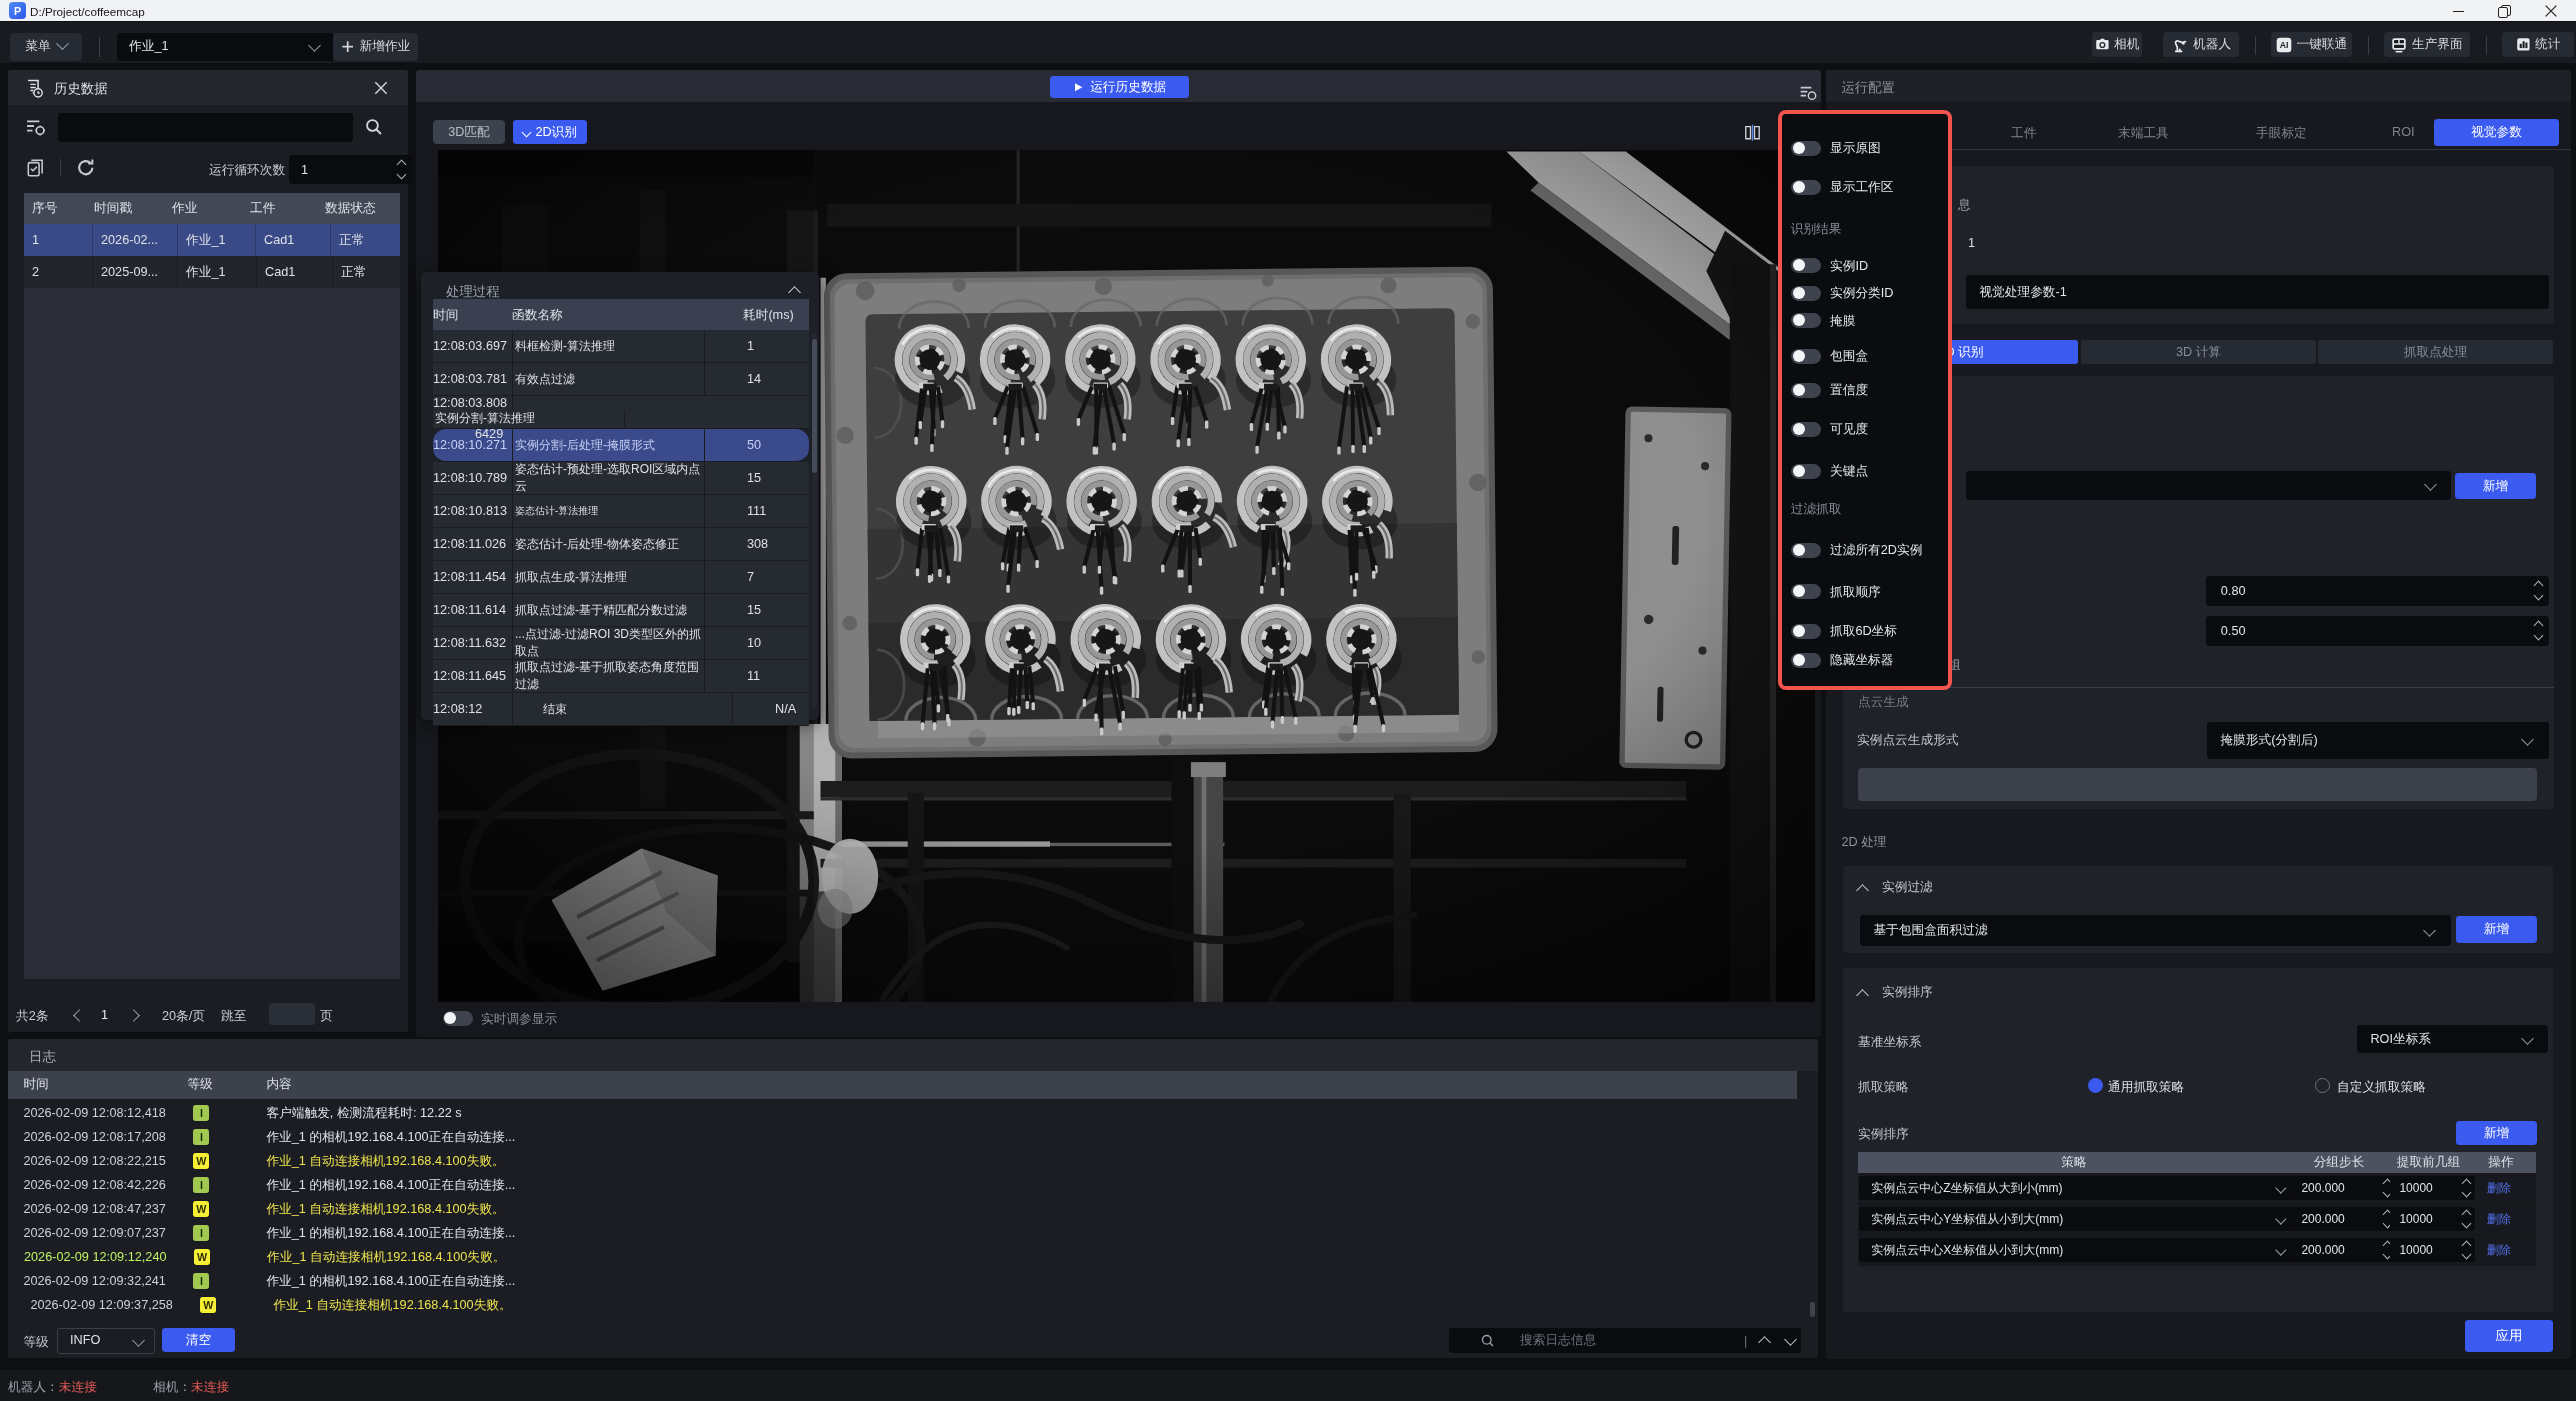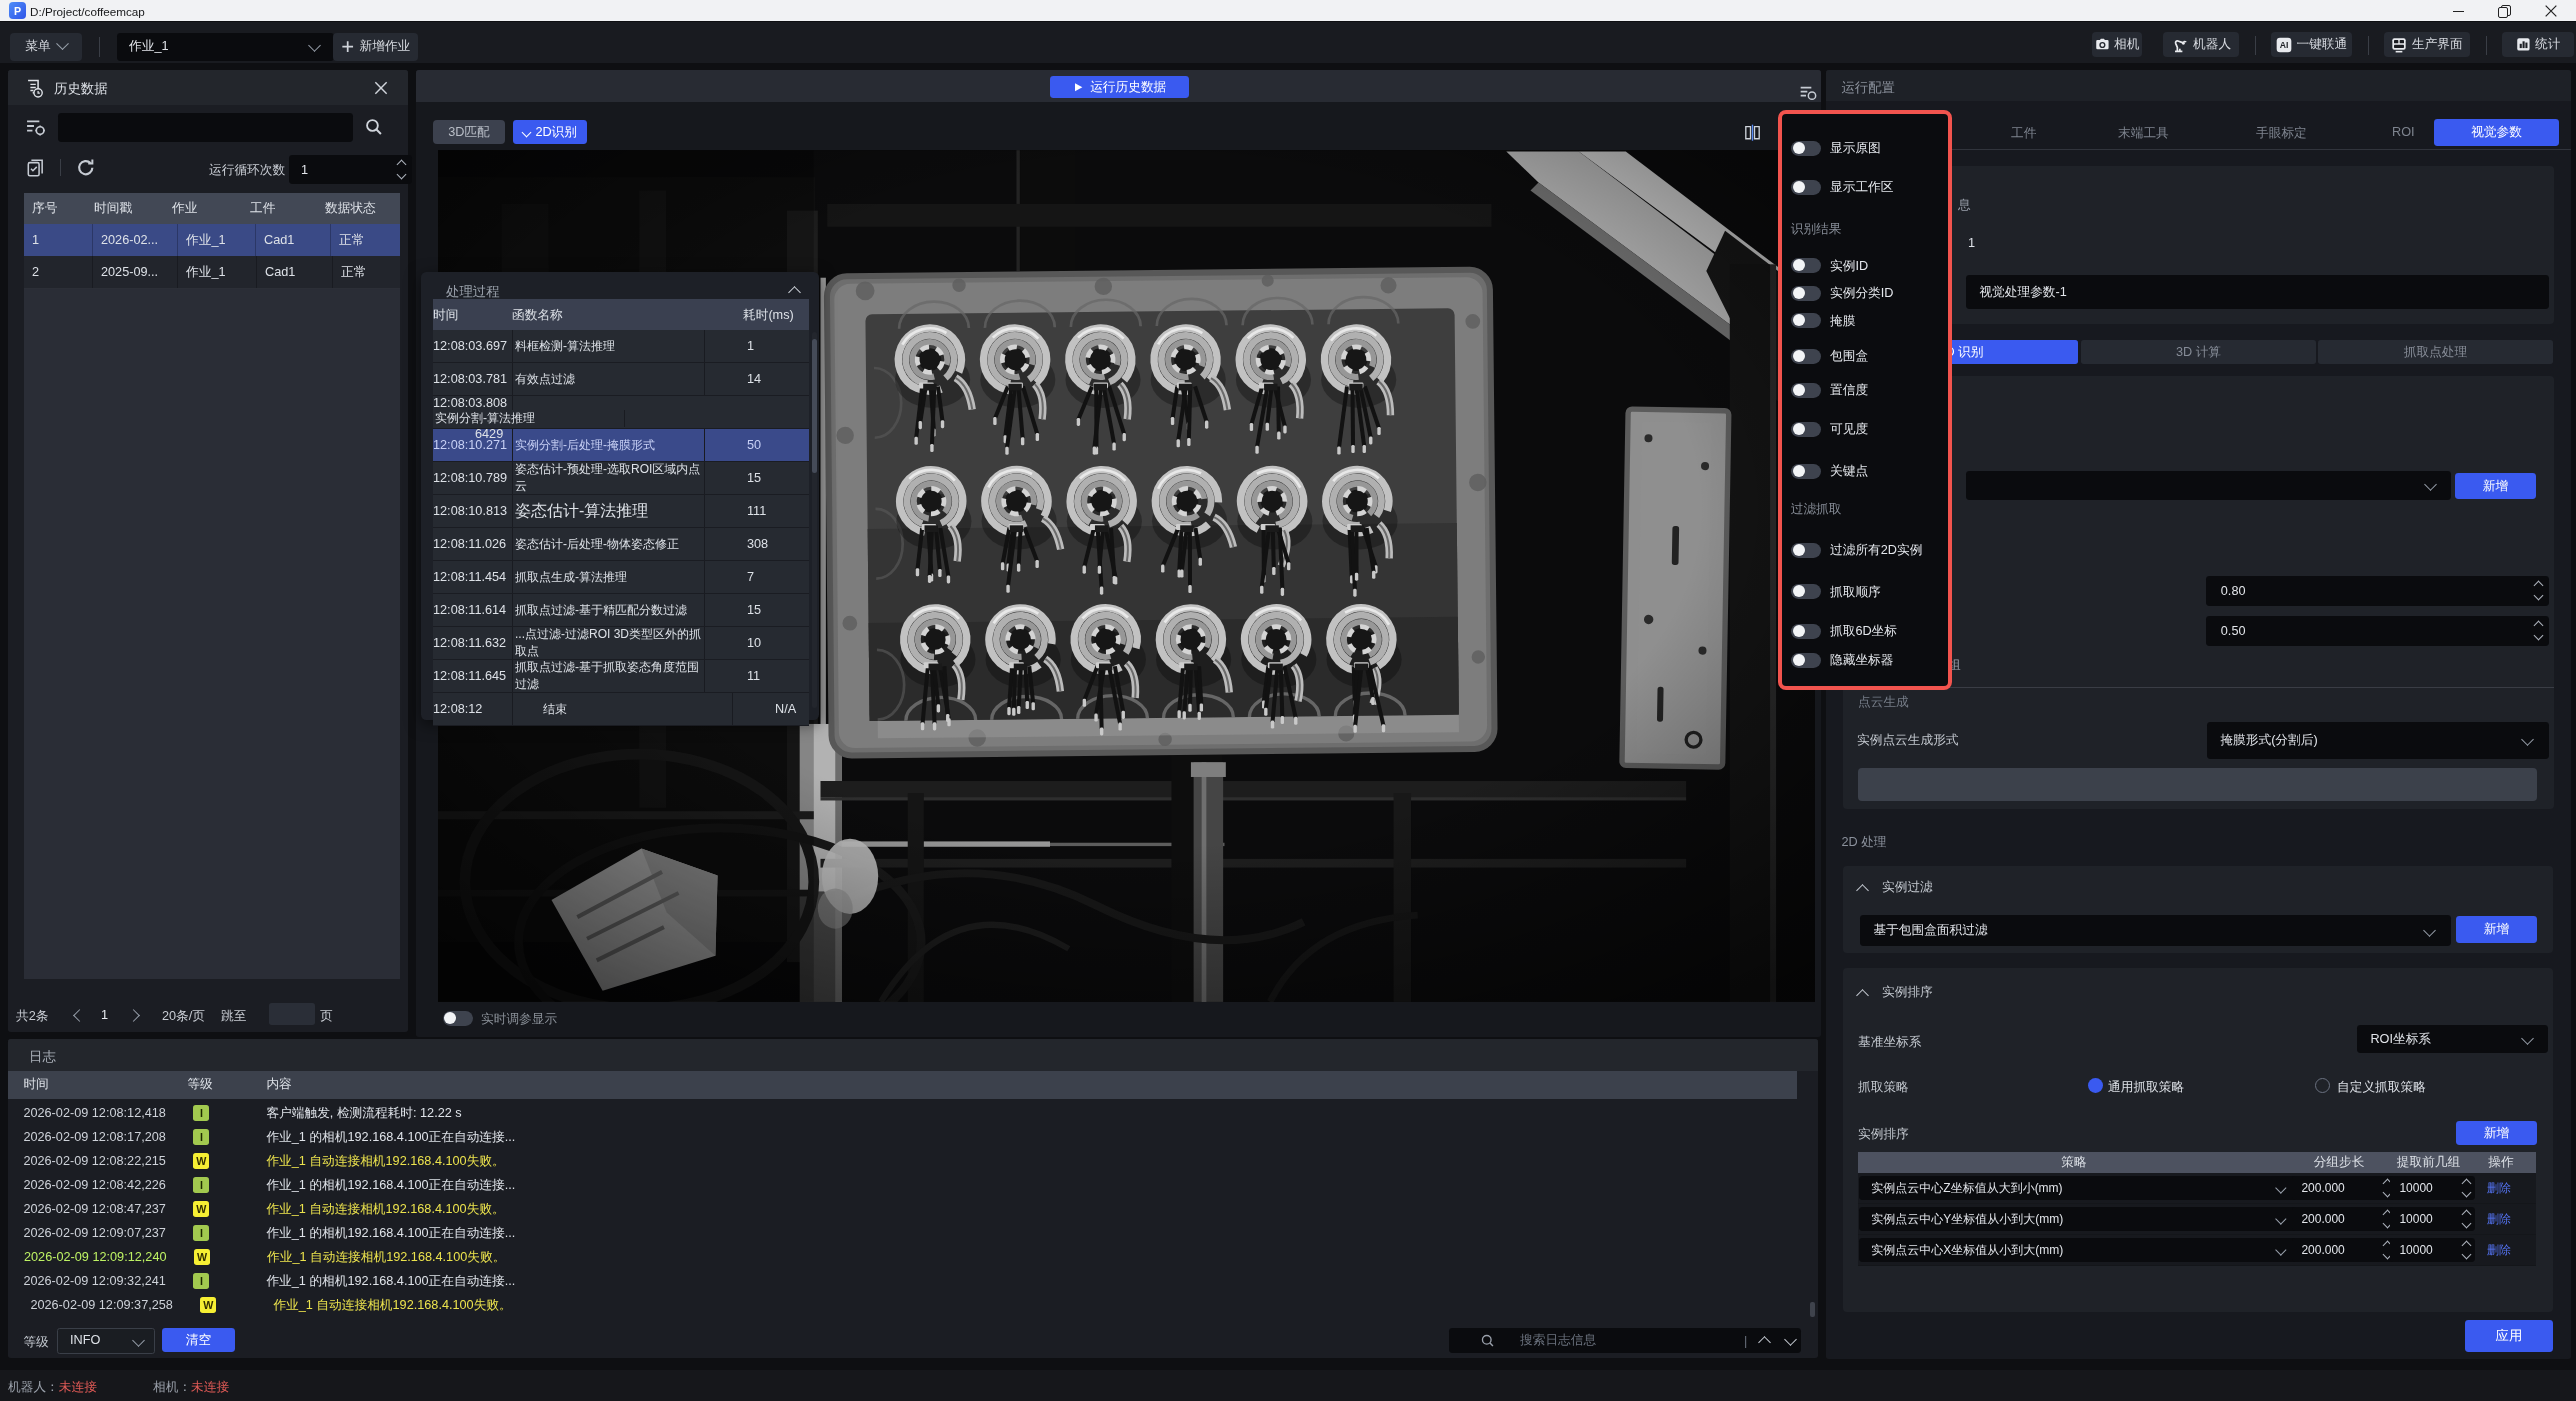--- a/index.html
+++ b/index.html
@@ -757,33 +757,33 @@
       <div style="height:32px;display:flex;align-items:center;background:#262a31;border-bottom:0.7px solid #1a1c22;">
  <span style="width:79px;border-right:0.7px solid #191b21;align-self:stretch;display:flex;align-items:center;">12:08:03.781</span>
         <span style="width:189px;padding-left:2px;font-size:12px;border-right:0.7px solid #191b21;align-self:stretch;display:flex;align-items:center;">有效点过滤</span>
         <span style="padding-left:42px;">14</span>
       </div>
       <div style="height:32px;display:flex;align-items:flex-start;background:#262a31;border-bottom:0.7px solid #1a1c22;flex-direction:column;">
  <span style="width:79px;border-right:0.7px solid #191b21;align-self:stretch;display:flex;align-items:center;">12:08:03.808</span>
         <span style="width:189px;padding-left:2px;font-size:12px;border-right:0.7px solid #191b21;align-self:stretch;display:flex;align-items:center;">实例分割-算法推理</span>
         <span style="padding-left:42px;">6429</span>
       </div>
-      <div style="height:32px;display:flex;align-items:center;background:#3a4a8a;border-bottom:0.7px solid #1a1c22;color:#c7d0f5;">
+      <div style="height:32px;display:flex;align-items:center;background:#3a4a8a;border-bottom:0.7px solid #1a1c22;color:#c7d0f5;border-radius:13px;">
  <span style="width:79px;border-right:0.7px solid #191b21;align-self:stretch;display:flex;align-items:center;">12:08:10.271</span>
         <span style="width:189px;padding-left:2px;font-size:12px;border-right:0.7px solid #191b21;align-self:stretch;display:flex;align-items:center;">实例分割-后处理-掩膜形式</span>
         <span style="padding-left:42px;">50</span>
       </div>
       <div style="height:32px;display:flex;align-items:center;background:#262a31;border-bottom:0.7px solid #1a1c22;">
  <span style="width:79px;border-right:0.7px solid #191b21;align-self:stretch;display:flex;align-items:center;">12:08:10.789</span>
         <span style="width:189px;padding-left:2px;font-size:12px;border-right:0.7px solid #191b21;align-self:stretch;display:flex;align-items:center;">姿态估计-预处理-选取ROI区域内点云</span>
         <span style="padding-left:42px;">15</span>
       </div>
       <div style="height:32px;display:flex;align-items:center;background:#262a31;border-bottom:0.7px solid #1a1c22;">
  <span style="width:79px;border-right:0.7px solid #191b21;align-self:stretch;display:flex;align-items:center;">12:08:10.813</span>
-        <span style="width:189px;padding-left:2px;font-size:16px;border-right:0.7px solid #191b21;align-self:stretch;display:flex;align-items:center;">姿态估计-算法推理</span>
+        <span style="width:189px;padding-left:2px;font-size:10px;border-right:0.7px solid #191b21;align-self:stretch;display:flex;align-items:center;">姿态估计-算法推理</span>
         <span style="padding-left:42px;">111</span>
       </div>
       <div style="height:32px;display:flex;align-items:center;background:#262a31;border-bottom:0.7px solid #1a1c22;">
  <span style="width:79px;border-right:0.7px solid #191b21;align-self:stretch;display:flex;align-items:center;">12:08:11.026</span>
         <span style="width:189px;padding-left:2px;font-size:12px;border-right:0.7px solid #191b21;align-self:stretch;display:flex;align-items:center;">姿态估计-后处理-物体姿态修正</span>
         <span style="padding-left:42px;">308</span>
       </div>
       <div style="height:32px;display:flex;align-items:center;background:#262a31;border-bottom:0.7px solid #1a1c22;">
  <span style="width:79px;border-right:0.7px solid #191b21;align-self:stretch;display:flex;align-items:center;">12:08:11.454</span>
         <span style="width:189px;padding-left:2px;font-size:12px;border-right:0.7px solid #191b21;align-self:stretch;display:flex;align-items:center;">抓取点生成-算法推理</span>

